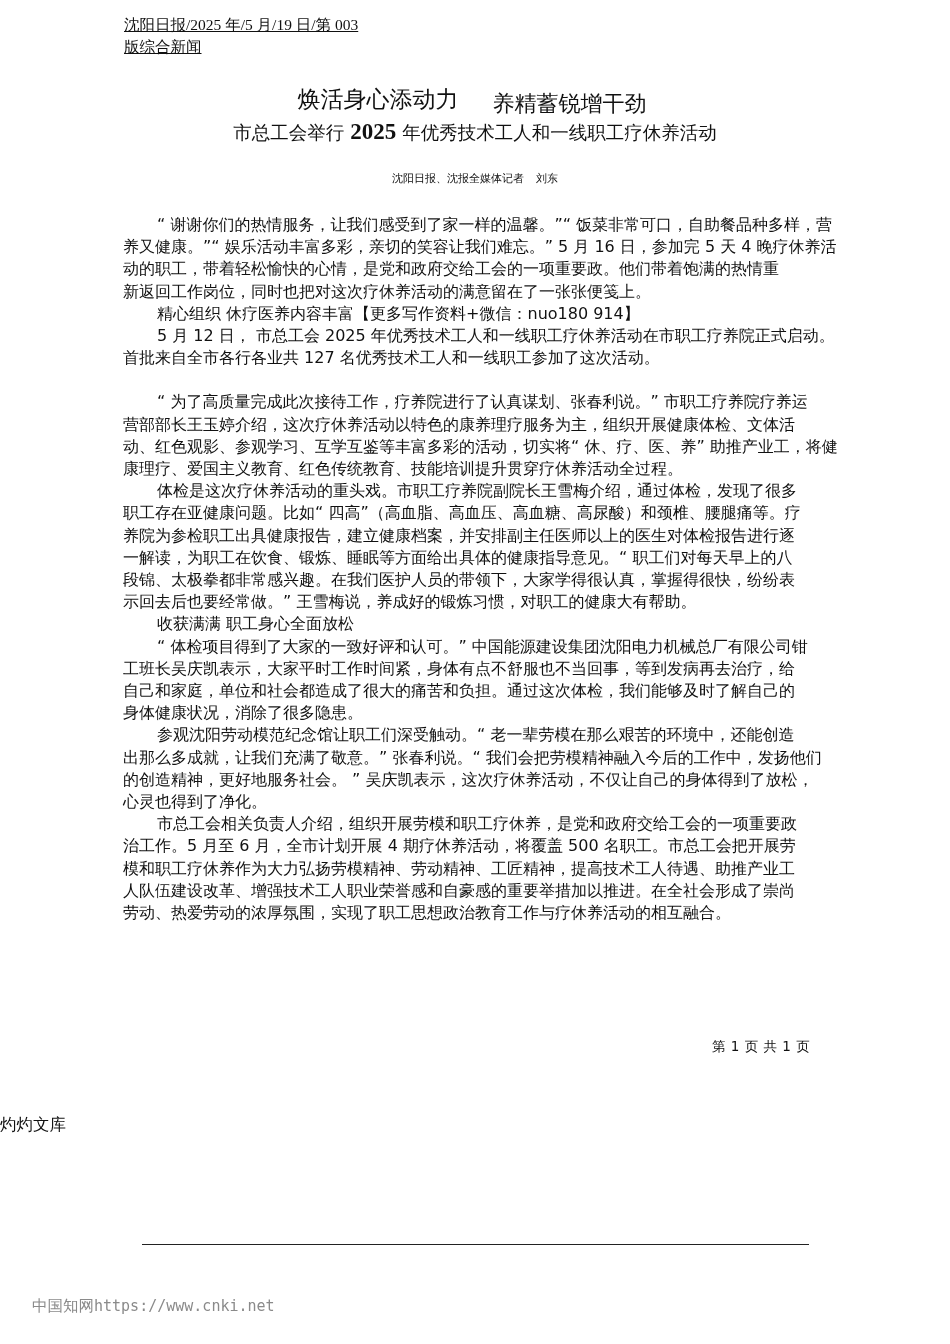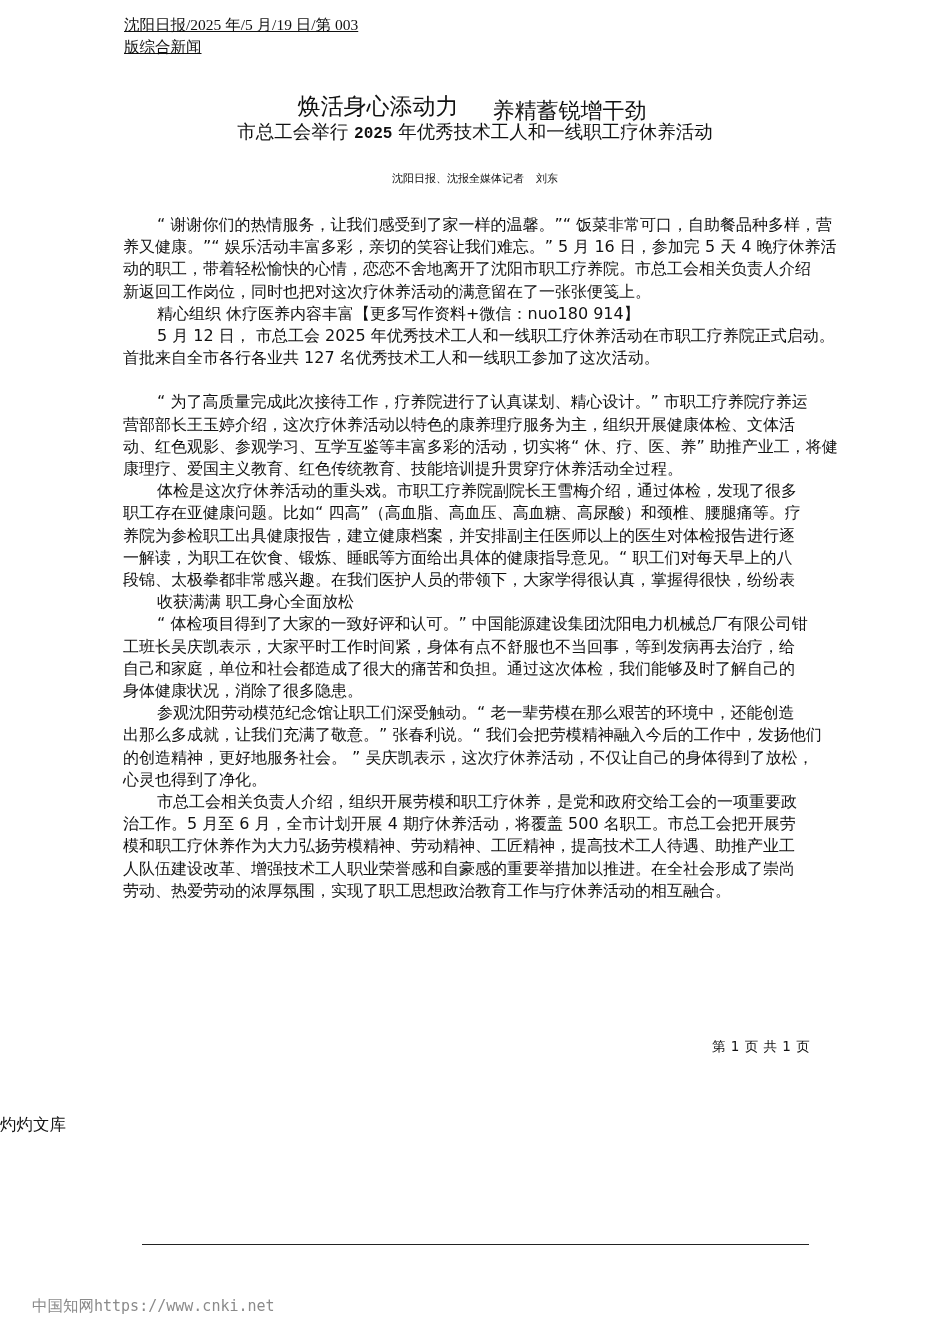--- a/index.html
+++ b/index.html
@@ -27,41 +27,41 @@
       text-decoration: underline;
     }
     .source-line .l { display: block; white-space: nowrap; }
     .title-main {
       position: absolute;
       left: 0;
       width: 950px;
       top: 82px;
       text-align: center;
       font-size: 23px;
-      line-height: 48px;
+      line-height: 34px;
       color: #111;
       white-space: nowrap;
     }
     .title-main .part1 { display: inline-block; margin-right: 28px; position: relative; left: -6px; }
     .title-main .part2 { display: inline-block; position: relative; top: 4px; font-size: 22px; }
     .title-sub {
       position: absolute;
       left: 0;
       width: 950px;
       top: 118px;
       text-align: center;
       font-size: 18.5px;
       line-height: 28px;
       color: #111;
       white-space: nowrap;
     }
     .title-sub .yr {
-      font-family: Liberation Mono, monospace;
+      font-family: Liberation Serif, serif;
       font-weight: bold;
-      font-size: 16px;
+      font-size: 23px;
     }
     .byline {
       position: absolute;
       left: 0;
       width: 950px;
       top: 166px;
       text-align: center;
       font-size: 11px;
       line-height: 26px;
       color: #111;
@@ -137,43 +137,44 @@
 </div>
 
 <div class="byline">
   <span>沈阳日报、沈报全媒体记者</span><span class="sep"></span><span>刘东</span>
 </div>
 
 <div class="article" id="article">
     <div class="para">
       <span class="ln indent">“ 谢谢你们的热情服务，让我们感受到了家一样的温馨。”“ 饭菜非常可口，自助餐品种多样，营</span>
       <span class="ln">养又健康。”“ 娱乐活动丰富多彩，亲切的笑容让我们难忘。” 5 月 16 日，参加完 5 天 4 晚疗休养活</span>
-      <span class="ln">动的职工，带着轻松愉快的心情，恋恋不舍地离开了沈阳市职工疗养院。市总工会相关负责人介绍</span>
+      <span class="ln">动的职工，带着轻松愉快的心情，是党和政府交给工会的一项重要政。他们带着饱满的热情重</span>
       <span class="ln">新返回工作岗位，同时也把对这次疗休养活动的满意留在了一张张便笺上。</span>
     </div>
     <div class="para">
       <span class="ln indent">精心组织 休疗医养内容丰富【更多写作资料+微信：nuo180 914】</span>
     </div>
     <div class="para">
       <span class="ln indent">5 月 12 日， 市总工会 2025 年优秀技术工人和一线职工疗休养活动在市职工疗养院正式启动。</span>
       <span class="ln">首批来自全市各行各业共 127 名优秀技术工人和一线职工参加了这次活动。</span>
     </div>
     <div class="para gap"></div>
     <div class="para">
-      <span class="ln indent">“ 为了高质量完成此次接待工作，疗养院进行了认真谋划、精心设计。” 市职工疗养院疗养运</span>
+      <span class="ln indent">“ 为了高质量完成此次接待工作，疗养院进行了认真谋划、张春利说。” 市职工疗养院疗养运</span>
       <span class="ln">营部部长王玉婷介绍，这次疗休养活动以特色的康养理疗服务为主，组织开展健康体检、文体活</span>
       <span class="ln">动、红色观影、参观学习、互学互鉴等丰富多彩的活动，切实将“ 休、疗、医、养” 助推产业工，将健</span>
       <span class="ln">康理疗、爱国主义教育、红色传统教育、技能培训提升贯穿疗休养活动全过程。</span>
     </div>
     <div class="para">
       <span class="ln indent">体检是这次疗休养活动的重头戏。市职工疗养院副院长王雪梅介绍，通过体检，发现了很多</span>
       <span class="ln">职工存在亚健康问题。比如“ 四高”（高血脂、高血压、高血糖、高尿酸）和颈椎、腰腿痛等。疗</span>
       <span class="ln">养院为参检职工出具健康报告，建立健康档案，并安排副主任医师以上的医生对体检报告进行逐</span>
       <span class="ln">一解读，为职工在饮食、锻炼、睡眠等方面给出具体的健康指导意见。“ 职工们对每天早上的八</span>
       <span class="ln">段锦、太极拳都非常感兴趣。在我们医护人员的带领下，大家学得很认真，掌握得很快，纷纷表</span>
+      <span class="ln">示回去后也要经常做。” 王雪梅说，养成好的锻炼习惯，对职工的健康大有帮助。</span>
     </div>
     <div class="para">
       <span class="ln indent">收获满满 职工身心全面放松</span>
     </div>
     <div class="para">
       <span class="ln indent">“ 体检项目得到了大家的一致好评和认可。” 中国能源建设集团沈阳电力机械总厂有限公司钳</span>
       <span class="ln">工班长吴庆凯表示，大家平时工作时间紧，身体有点不舒服也不当回事，等到发病再去治疗，给</span>
       <span class="ln">自己和家庭，单位和社会都造成了很大的痛苦和负担。通过这次体检，我们能够及时了解自己的</span>
       <span class="ln">身体健康状况，消除了很多隐患。</span>
     </div>

